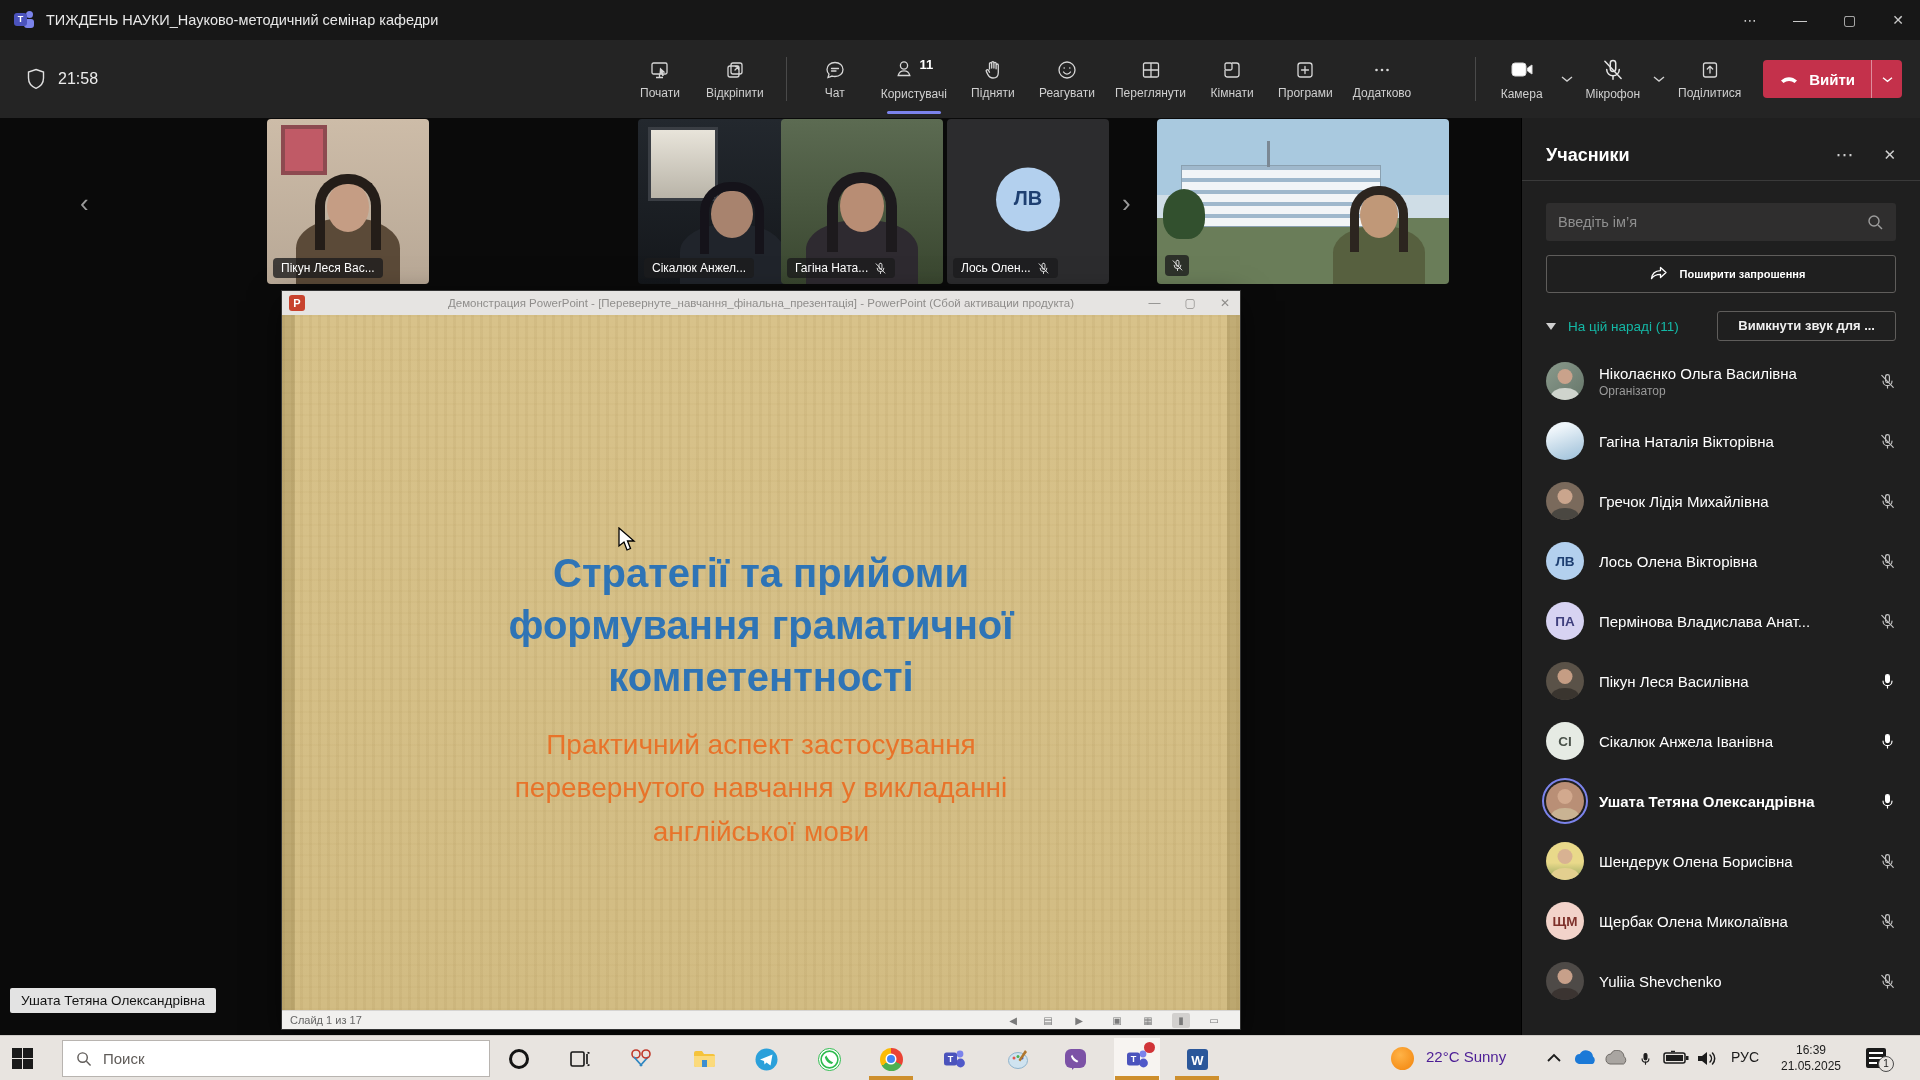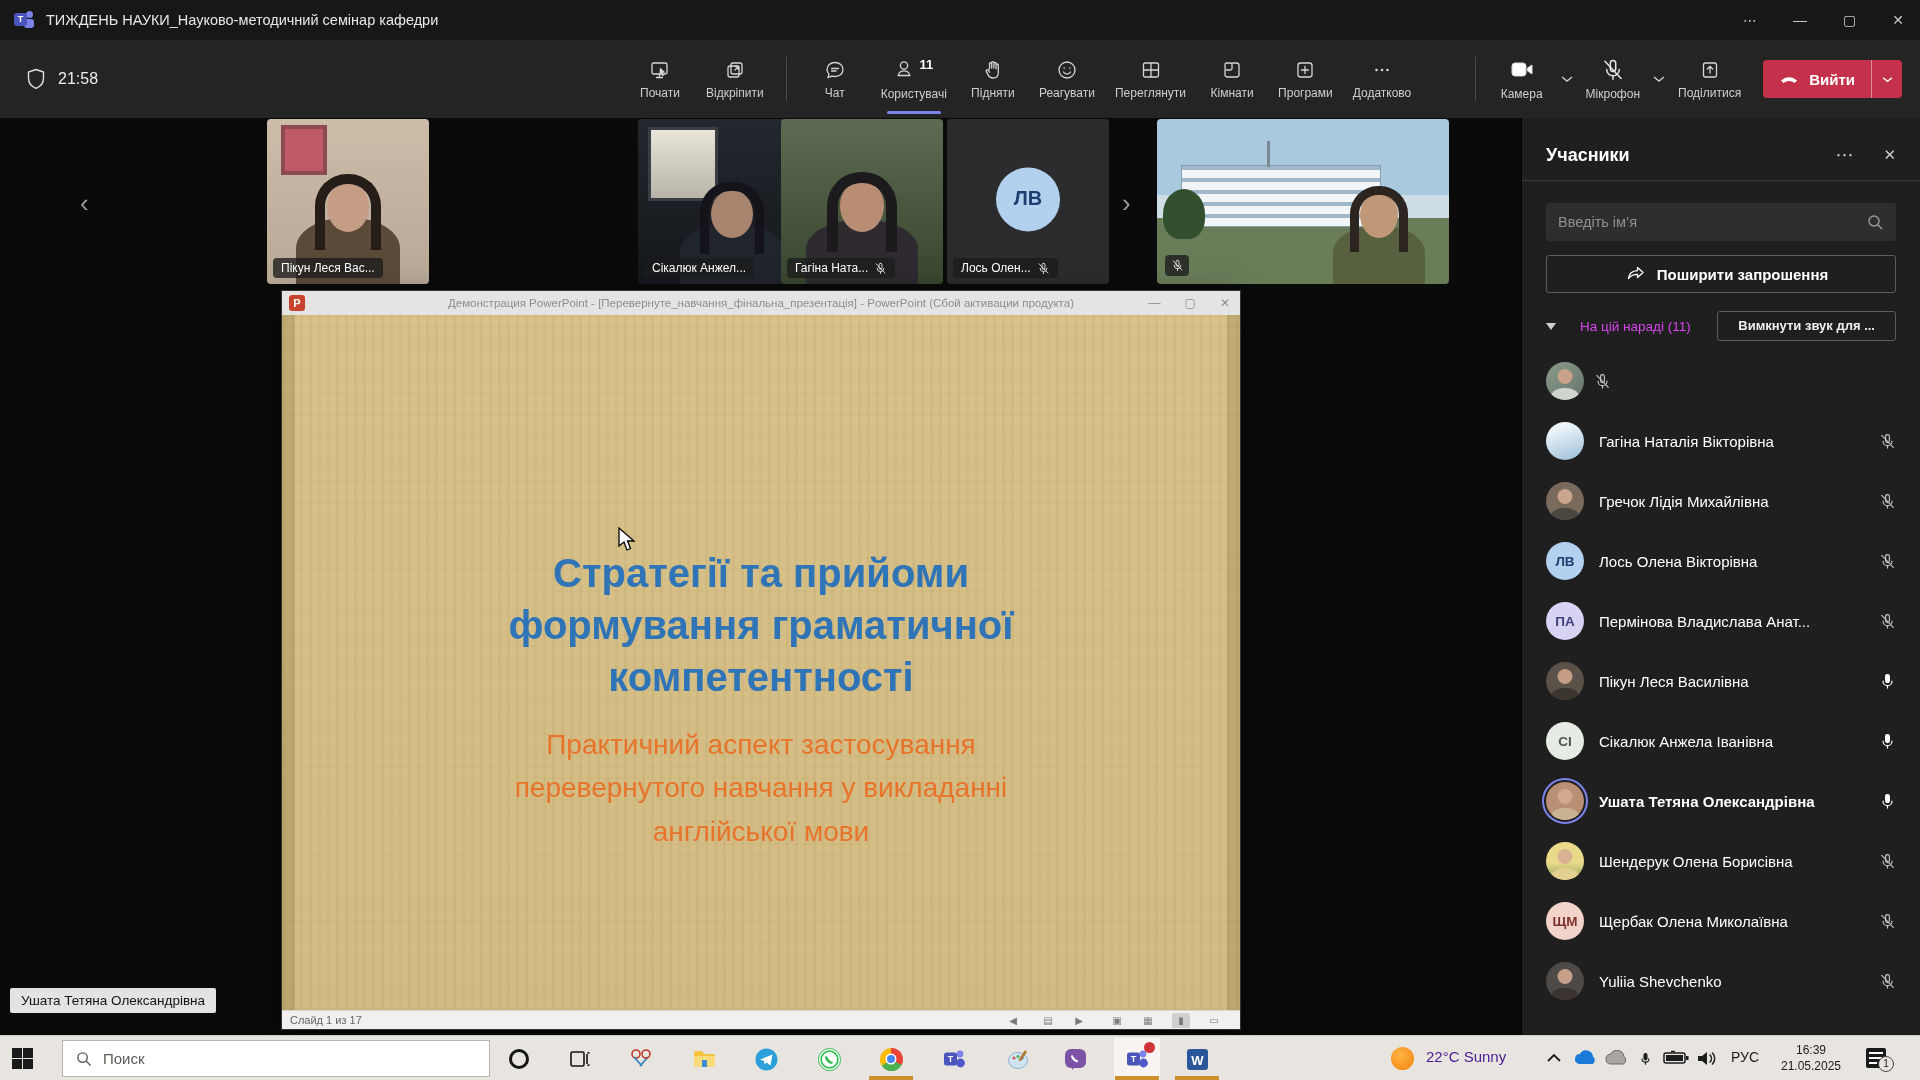--- a/index.html
+++ b/index.html
@@ -74,23 +74,23 @@
 
   
   .panel { position:absolute; left:1521px; top:118px; width:399px; height:917px; background:#1f1f1f; border-left:1px solid #000; }
   .p-header { display:flex; align-items:center; padding:26px 24px 14px; }
   .p-title { color:#fff; font-size:18px; font-weight:700; flex:1; }
   .p-hicons { display:flex; align-items:center; gap:30px; color:#cfcfcf; }
   .p-sep { height:1px; background:#3a3a3a; }
   .p-search { margin:22px 24px 0; height:38px; background:#2f2e2e; border-radius:3px; display:flex; align-items:center; padding:0 12px; }
   .p-search input { flex:1; background:transparent; border:none; outline:none; color:#e6e6e6; font-size:14.5px; font-family:inherit; }
   .p-search input::placeholder { color:#8f8f8f; }
-  .p-invite { margin:14px 24px 0; height:38px; border:1px solid #5f5d5b; border-radius:3px; display:flex; align-items:center; justify-content:center; gap:12px; color:#fff; font-size:15px; font-weight:600; cursor:pointer;padding-left:12px; }
+  .p-invite { margin:14px 24px 0; height:38px; border:1px solid #5f5d5b; border-radius:3px; display:flex; align-items:center; justify-content:center; gap:12px; color:#fff; font-size:11px; font-weight:600; cursor:pointer;padding-left:12px; }
   .p-section { margin:18px 24px 0; display:flex; align-items:center; }
-  .p-sec-label { display:flex; align-items:center; gap:24px; color:#d946ef; font-size:13.5px; flex:1; cursor:pointer; }
+  .p-sec-label { display:flex; align-items:center; gap:12px; color:#14b8a6; font-size:13.5px; flex:1; cursor:pointer; }
   .p-muteall { height:30px; border:1px solid #5f5d5b; border-radius:3px; color:#f0f0f0; font-size:13px; font-weight:600; padding:0 20px; line-height:28px; cursor:pointer; white-space:nowrap; }
   .p-list { margin-top:10px; }
   .p-row { display:flex; align-items:center; height:60px; padding:0 24px; cursor:pointer; }
   .av { width:38px; height:38px; border-radius:50%; position:relative; overflow:hidden; flex:none; }
   .av.ring { outline:2px solid #7b83eb; outline-offset:2px; }
   .av.init { display:flex; align-items:center; justify-content:center; font-size:13.5px; font-weight:700; overflow:visible; }
   .av .h { position:absolute; top:7px; left:50%; transform:translateX(-50%); width:15px; height:15px; border-radius:50%; }
   .av .b { position:absolute; bottom:-5px; left:50%; transform:translateX(-50%); width:28px; height:17px; border-radius:48% 48% 0 0; }
   .p-name { margin-left:15px; color:#fff; font-size:15px; flex:1; white-space:nowrap; overflow:hidden; text-overflow:ellipsis; }
   .p-name.bold { font-weight:700; }
@@ -435,20 +435,24 @@
       <div class="p-muteall">Вимкнути звук для ...</div>
     </div>
 
     <div class="p-list">
 
       <div class="p-row">
         <div class="av" style="background:linear-gradient(135deg,#8a9a8c,#66766a);">
             <i class="b" style="background:#cfd4cd;"></i>
             <i class="h" style="background:#c9a28b;"></i>
           </div>
+        <div class="p-two">
+          <div class="n">Ніколаєнко Ольга Василівна</div>
+          <div class="r">Організатор</div>
+        </div>
         <svg class="row-mic mic" viewBox="0 0 16 16">
             <g fill="none" stroke="currentColor" stroke-width="1.1" stroke-linecap="round">
               <rect x="6.2" y="1.6" width="3.6" height="7.4" rx="1.8"></rect>
               <path d="M3.8 7.7a4.2 4.2 0 0 0 8.4 0"></path>
               <path d="M8 11.9v2.3"></path>
               <path d="M2.6 2.2l10.8 11.4"></path>
             </g>
           </svg>
       </div>
 

